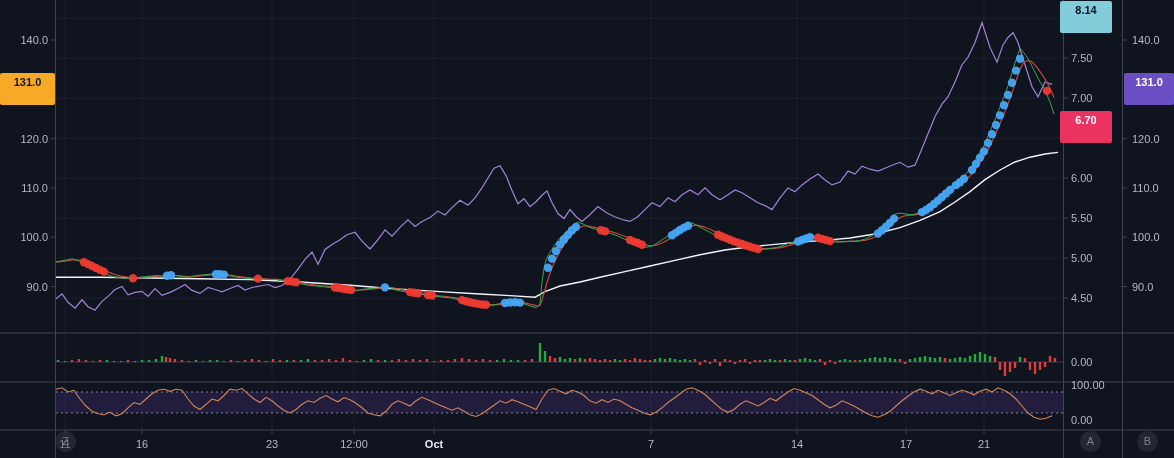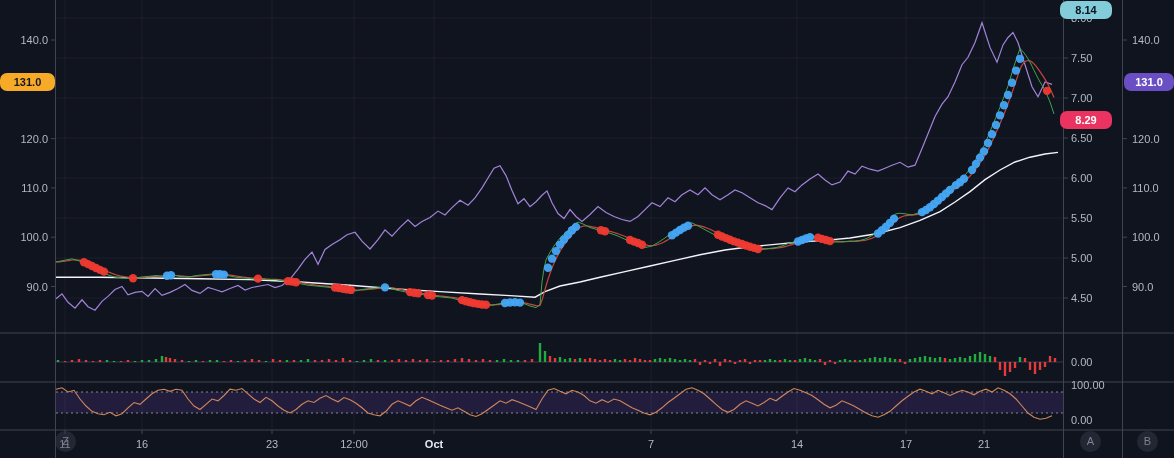--- a/index.html
+++ b/index.html
@@ -1,20 +1,20 @@
 <!DOCTYPE html>
 <html><head>
 <meta charset="utf-8">
 <style>
   html,body{margin:0;padding:0;background:#0d1018;}
   .app{position:relative;width:1174px;height:458px;background:#10141f;overflow:hidden;
        font-family:"Liberation Sans",sans-serif;-webkit-font-smoothing:antialiased;}
   svg{position:absolute;left:0;top:0;display:block;}
   .chart-title{position:absolute;left:63px;top:6px;font-size:11.5px;font-weight:700;color:#d6dae3;letter-spacing:.2px;z-index:5;}
-  .badge{position:absolute;height:18px;line-height:18px;font-size:11px;font-weight:700;text-align:center;z-index:6;border-radius:7px;}
+  .badge{position:absolute;height:32px;line-height:18px;font-size:11px;font-weight:700;text-align:center;z-index:6;border-radius:2px;}
   .badge-left-orange{left:0;width:55px;top:73px;background:#f7a928;color:#14181f;}
   .badge-right-cyan{left:1060px;width:52px;top:1px;background:#83ccda;color:#0d1420;}
   .badge-right-pink{left:1060px;width:52px;top:111px;background:#ea3360;color:#ffffff;}
   .badge-farright-purple{left:1124px;width:50px;top:73px;background:#6a4fc4;color:#ffffff;}
   .corner-btn{position:absolute;width:21px;height:21px;border-radius:50%;background:rgba(58,63,76,.45);
       color:#7d8290;font-size:11px;text-align:center;line-height:21px;top:431px;z-index:6;cursor:pointer;}
   .btn-z{left:55px;} .btn-a{left:1080px;} .btn-b{left:1137px;}
 </style>
 </head>
 <body>
@@ -388,19 +388,19 @@
       <line x1="797" y1="430" x2="797" y2="434" stroke="#3f4451"></line>
       <text x="906" y="448" text-anchor="middle" fill="#b4b8c3" font-size="11px" font-family="&quot;Liberation Sans&quot;,sans-serif" font-weight="400">17</text>
       <line x1="906" y1="430" x2="906" y2="434" stroke="#3f4451"></line>
       <text x="984" y="448" text-anchor="middle" fill="#b4b8c3" font-size="11px" font-family="&quot;Liberation Sans&quot;,sans-serif" font-weight="400">21</text>
       <line x1="984" y1="430" x2="984" y2="434" stroke="#3f4451"></line>
     </svg>
 
 
   <div class="badge badge-left-orange">131.0</div>
   <div class="badge badge-right-cyan">8.14</div>
-  <div class="badge badge-right-pink">8.29</div>
+  <div class="badge badge-right-pink">6.70</div>
   <div class="badge badge-farright-purple">131.0</div>
 
   <div class="corner-btn btn-z">Z</div>
   <div class="corner-btn btn-a">A</div>
   <div class="corner-btn btn-b">B</div>
 </div>
 
 </body></html>

